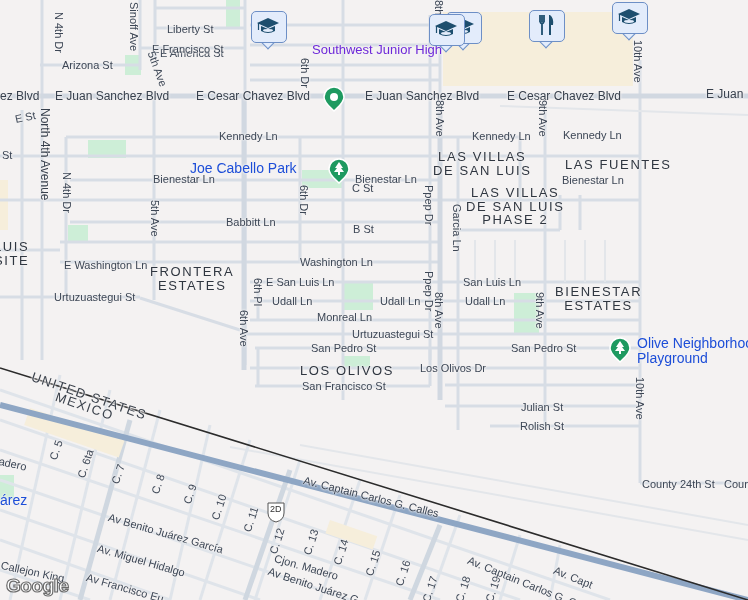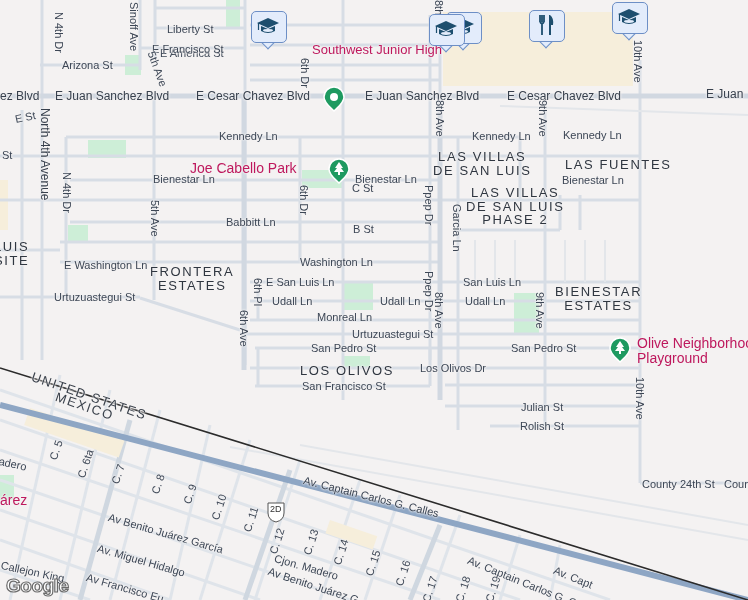--- a/index.html
+++ b/index.html
@@ -3,22 +3,22 @@
   <meta charset="utf-8">
   <style>
     html, body { margin: 0; padding: 0; }
     body { width: 748px; height: 600px; overflow: hidden; background: #f4f2f2; font-family: "Liberation Sans", sans-serif; }
     #map { position: relative; width: 748px; height: 600px; overflow: hidden; background: #f4f2f2; }
     #map svg.base { position: absolute; left: 0; top: 0; }
     .lbl { position: absolute; white-space: nowrap; font-size: 11px; color: #3c4655; line-height: 1; text-shadow: 0 0 2px #f4f2f2, 0 0 2px #f4f2f2, 0 0 3px #f4f2f2; }
     .lbl.big { font-size: 12px; color: #37404d; }
     .lbl.v { transform-origin: left top; transform: rotate(90deg); }
     .lbl.area { font-size: 13px; letter-spacing: 1.6px; color: #2f3640; text-align: center; line-height: 1.05; }
-    .lbl.park { font-size: 14px; color: #be185d; }
-    .lbl.poi { font-size: 13px; color: #be185d; }
+    .lbl.park { font-size: 14px; color: #1d4ed8; }
+    .lbl.poi { font-size: 13px; color: #6d28d9; }
     .lbl.border { font-size: 13px; letter-spacing: 1.6px; color: #3a414b; }
     .lbl.mx { font-size: 11px; color: #3c4655; }
     .pin { position: absolute; width: 36px; height: 38px; }
     .pin .box { position: absolute; left: 0; top: 0; width: 34px; height: 30px; background: #e3ecfb; border: 1px solid #6d8fc6; border-radius: 5px; }
     .pin .tail { position: absolute; left: 11px; top: 24px; width: 11px; height: 11px; background: #e3ecfb; border-right: 1px solid #6d8fc6; border-bottom: 1px solid #6d8fc6; transform: rotate(45deg); }
     .pin svg { position: absolute; left: 5px; top: 4px; }
     .gpin { position: absolute; width: 22px; height: 26px; }
     .attr { position: absolute; right: 0; bottom: 0; font-size: 11px; color: #444; background: rgba(245,245,245,0.75); padding: 1px 4px; }
     .logo { position: absolute; left: 6px; bottom: 3px; font-size: 19px; font-weight: bold; color: #fff; -webkit-text-stroke: 1.2px #6b6b6b; letter-spacing: -0.5px; }
   </style>

